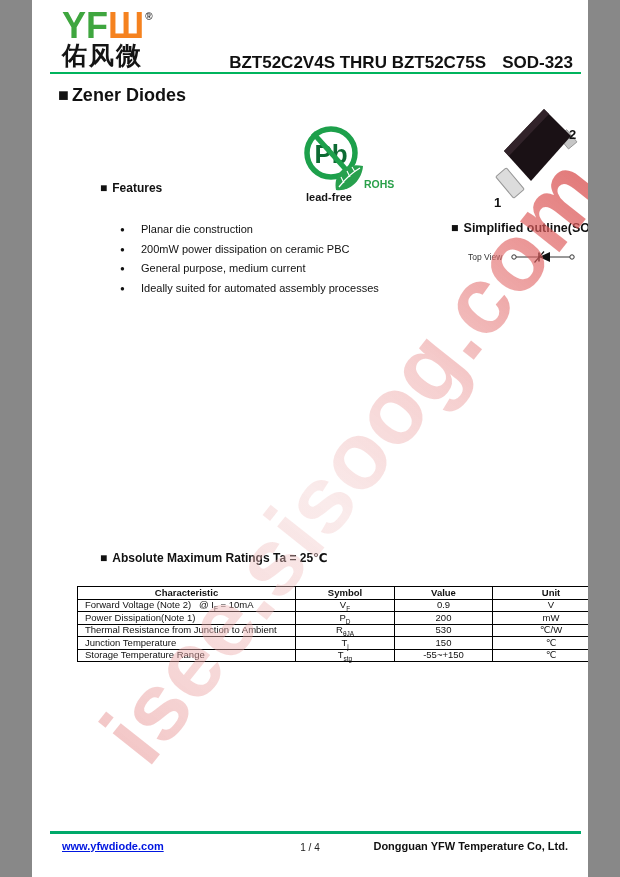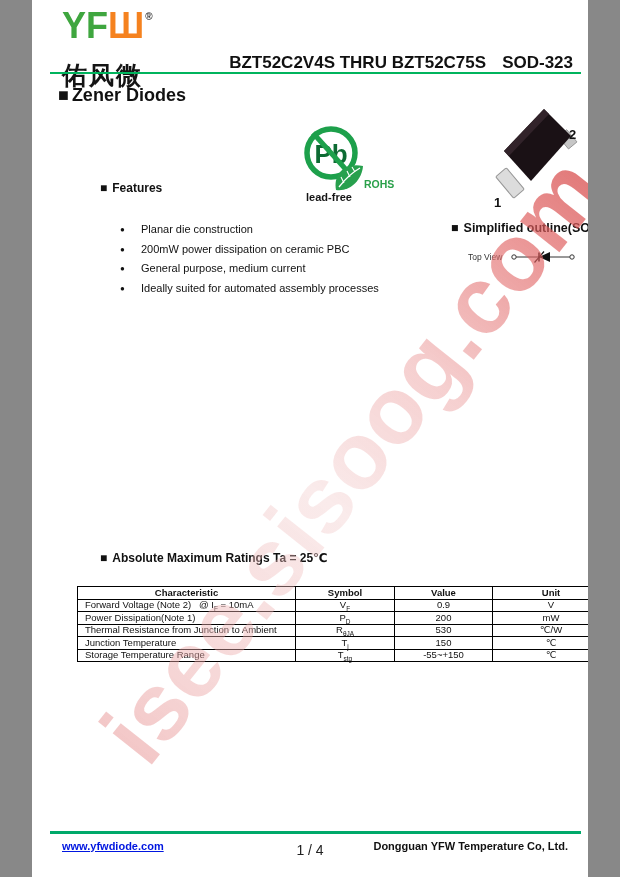--- a/index.html
+++ b/index.html
@@ -5,21 +5,21 @@
   html,body{margin:0;padding:0;background:#888;}
   .page{
     position:relative;width:556px;height:877px;margin:0 auto;background:#fff;
     overflow:hidden;font-family:"Liberation Sans","DejaVu Sans",sans-serif;color:#111;
   }
   
   .logo-latin{position:absolute;left:30px;top:8px;font-size:36px;font-weight:bold;line-height:1;}
   .logo-yf{color:#3fa63f;}
   .logo-w{color:#f5821f;}
   .logo-reg{font-size:10px;color:#333;vertical-align:18px;font-weight:bold;margin-left:1px;}
-  .logo-cn{position:absolute;left:30px;top:43px;font-size:25px;font-weight:bold;color:#141414;letter-spacing:2px;line-height:1;margin-top:20px;}
+  .logo-cn{position:absolute;left:30px;top:43px;font-size:25px;font-weight:bold;color:#141414;letter-spacing:2px;line-height:1;}
   .doc-title{position:absolute;right:15px;top:53px;font-size:17px;font-weight:bold;white-space:nowrap;}
   .doc-title .pkg{margin-left:16px;}
   .rule{position:absolute;height:2px;background:#00b45d;}
   .rule.header{left:18px;right:7px;top:72px;}
   .rule.footer{left:18px;right:7px;top:831px;height:2.5px;background:#00a96a;}
   
   .sec{position:absolute;font-weight:bold;white-space:nowrap;}
   .sec .mk{margin-right:5px;}
   .sec.zener{left:26px;top:85px;font-size:18px;}
   .sec.features{left:68px;top:181px;font-size:12px;}
@@ -36,21 +36,21 @@
   .topview .lbl{font-size:8.5px;color:#333;margin-right:9px;}
   
   table.ratings{position:absolute;left:45px;top:586px;width:532px;border-collapse:collapse;table-layout:fixed;}
   table.ratings th,table.ratings td{border:1px solid #000;font-size:9.5px;height:11.5px;padding:0 3px;line-height:1.1;}
   table.ratings th{font-weight:bold;text-align:center;}
   table.ratings td{text-align:center;}
   table.ratings td.c-char{text-align:left;padding-left:7px;white-space:pre;}
   sub{font-size:0.68em;line-height:0;}
   
   .footer-site{position:absolute;left:30px;top:840px;font-size:11px;font-weight:bold;color:#0016e0;text-decoration:underline;cursor:pointer;}
-  .footer-page{position:absolute;left:0;right:0;top:842px;text-align:center;font-size:14px;color:#222;}
+  .footer-page{position:absolute;left:0;right:0;top:842px;text-align:center;font-size:10px;color:#222;}
   .footer-co{position:absolute;right:20px;top:840px;font-size:11px;font-weight:bold;}
   
   .watermark{
     position:absolute;left:-160px;top:395px;width:960px;height:130px;line-height:130px;
     text-align:center;transform:rotate(-51.5deg);font-size:95px;font-weight:bold;letter-spacing:0;
     background:linear-gradient(90deg,
       rgba(226,120,120,0.55) 0%,
       rgba(235,165,165,0.45) 22%,
       rgba(242,205,205,0.40) 45%,
       rgba(236,160,160,0.50) 62%,

